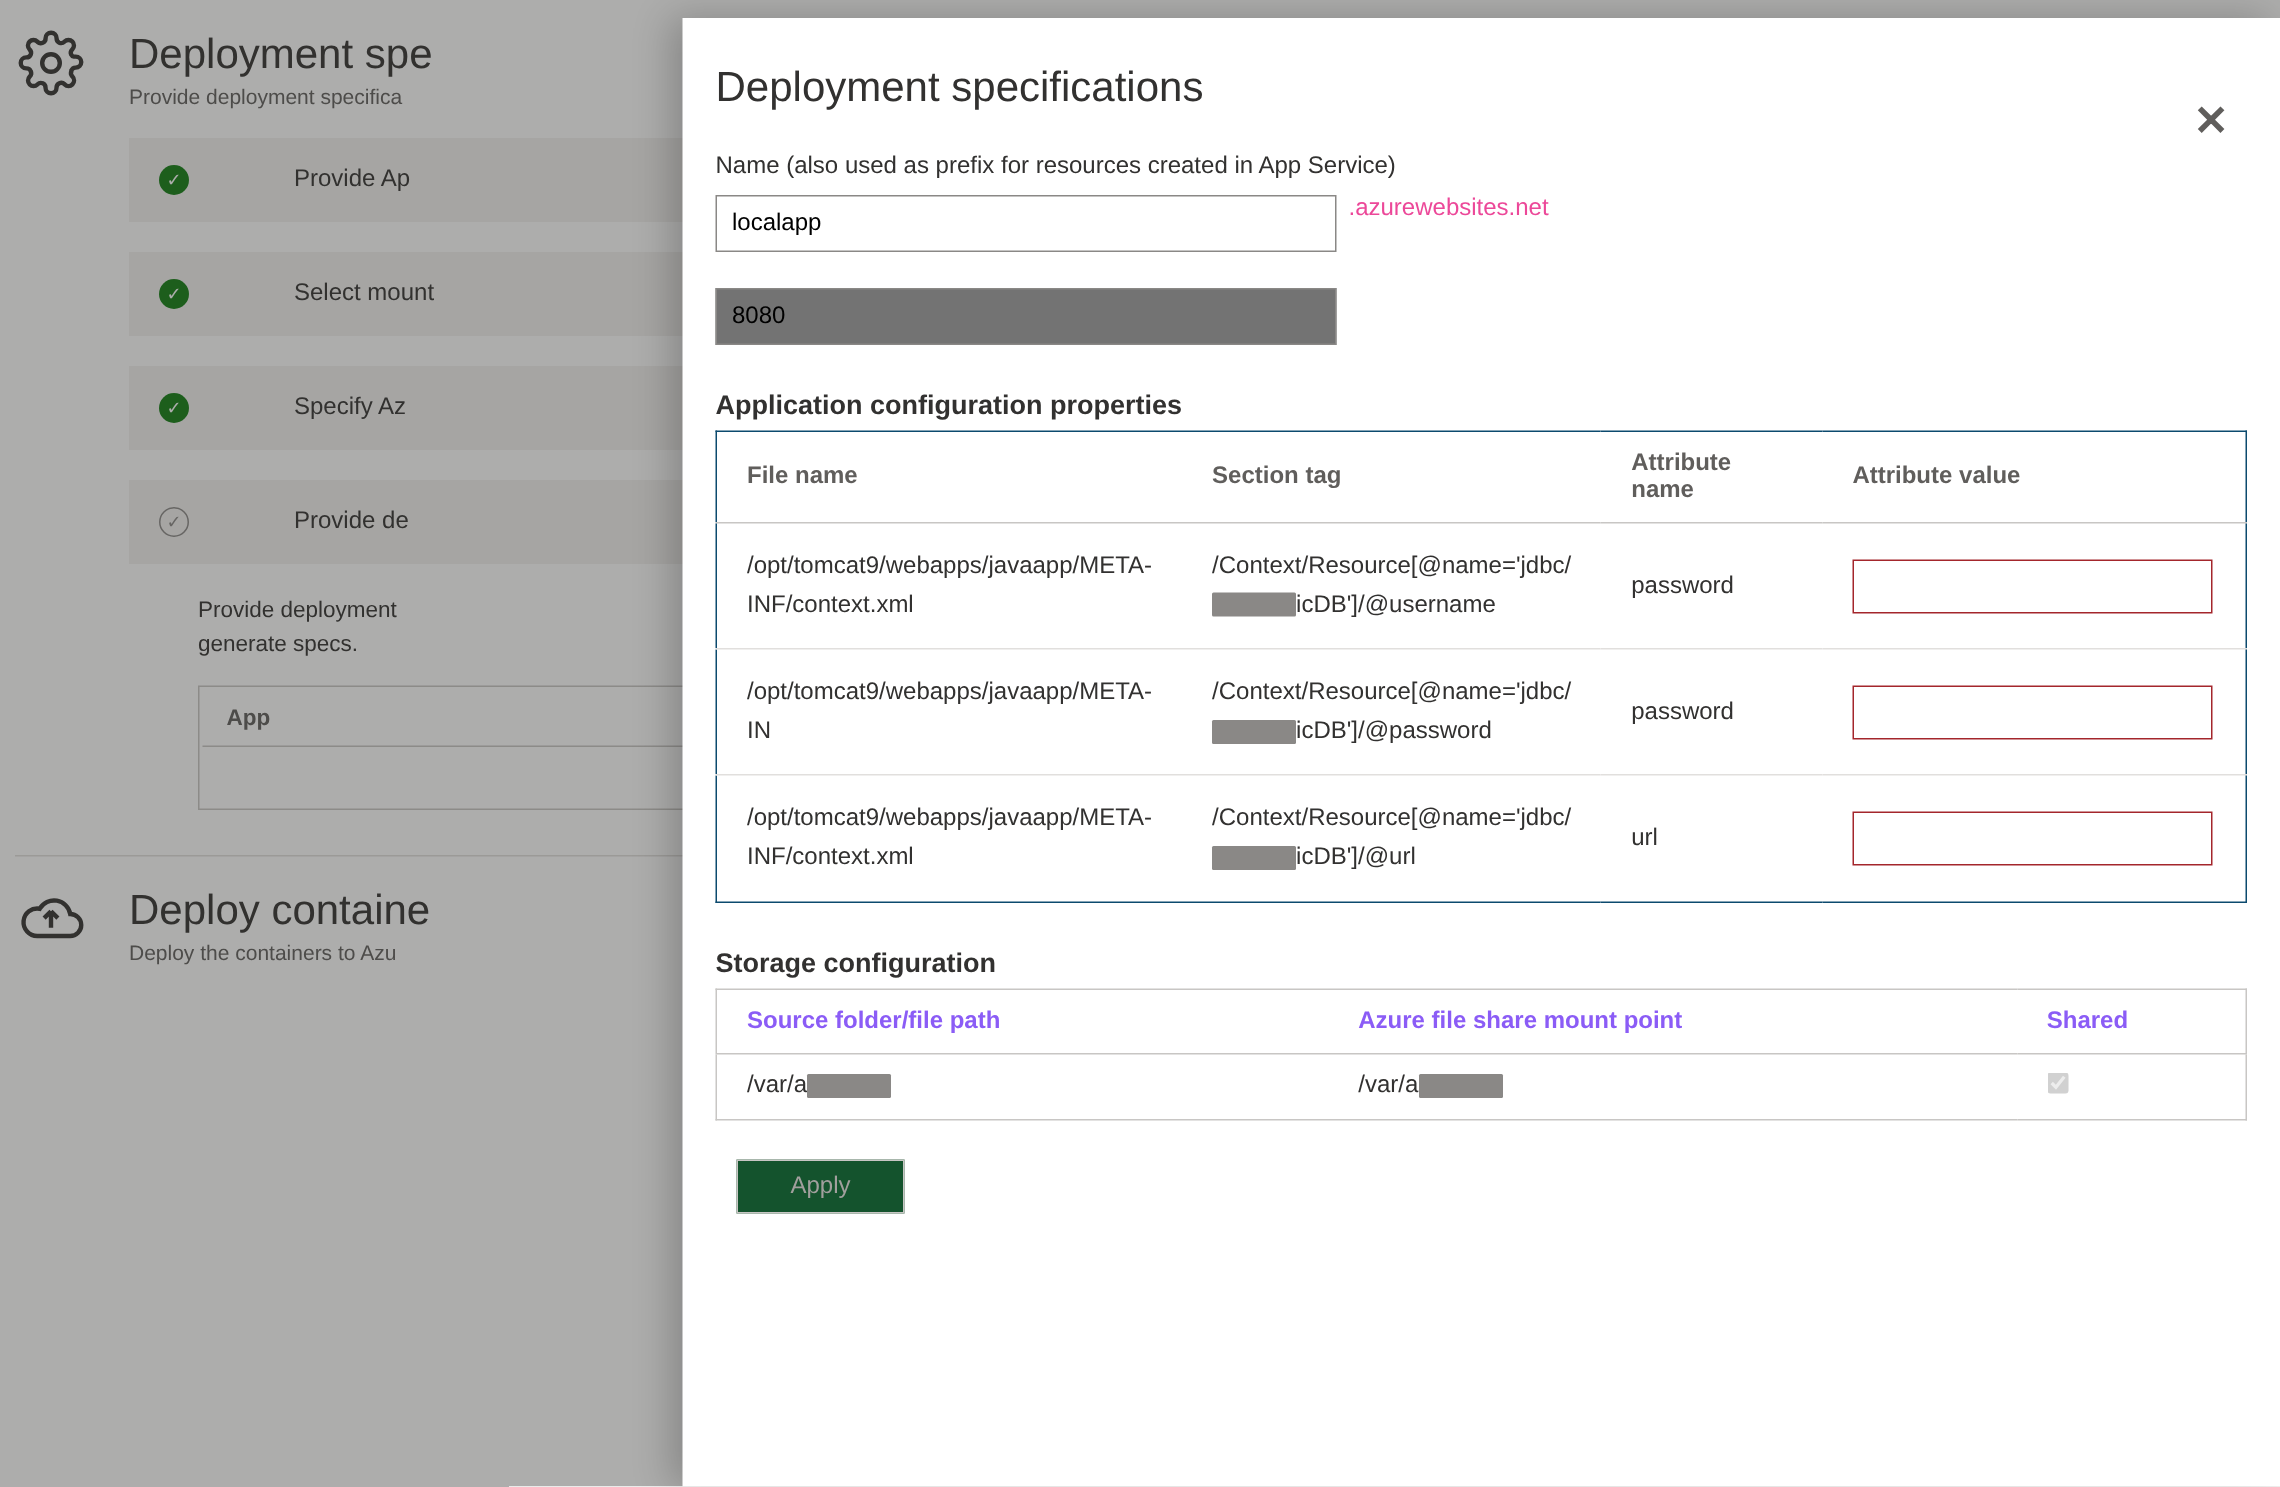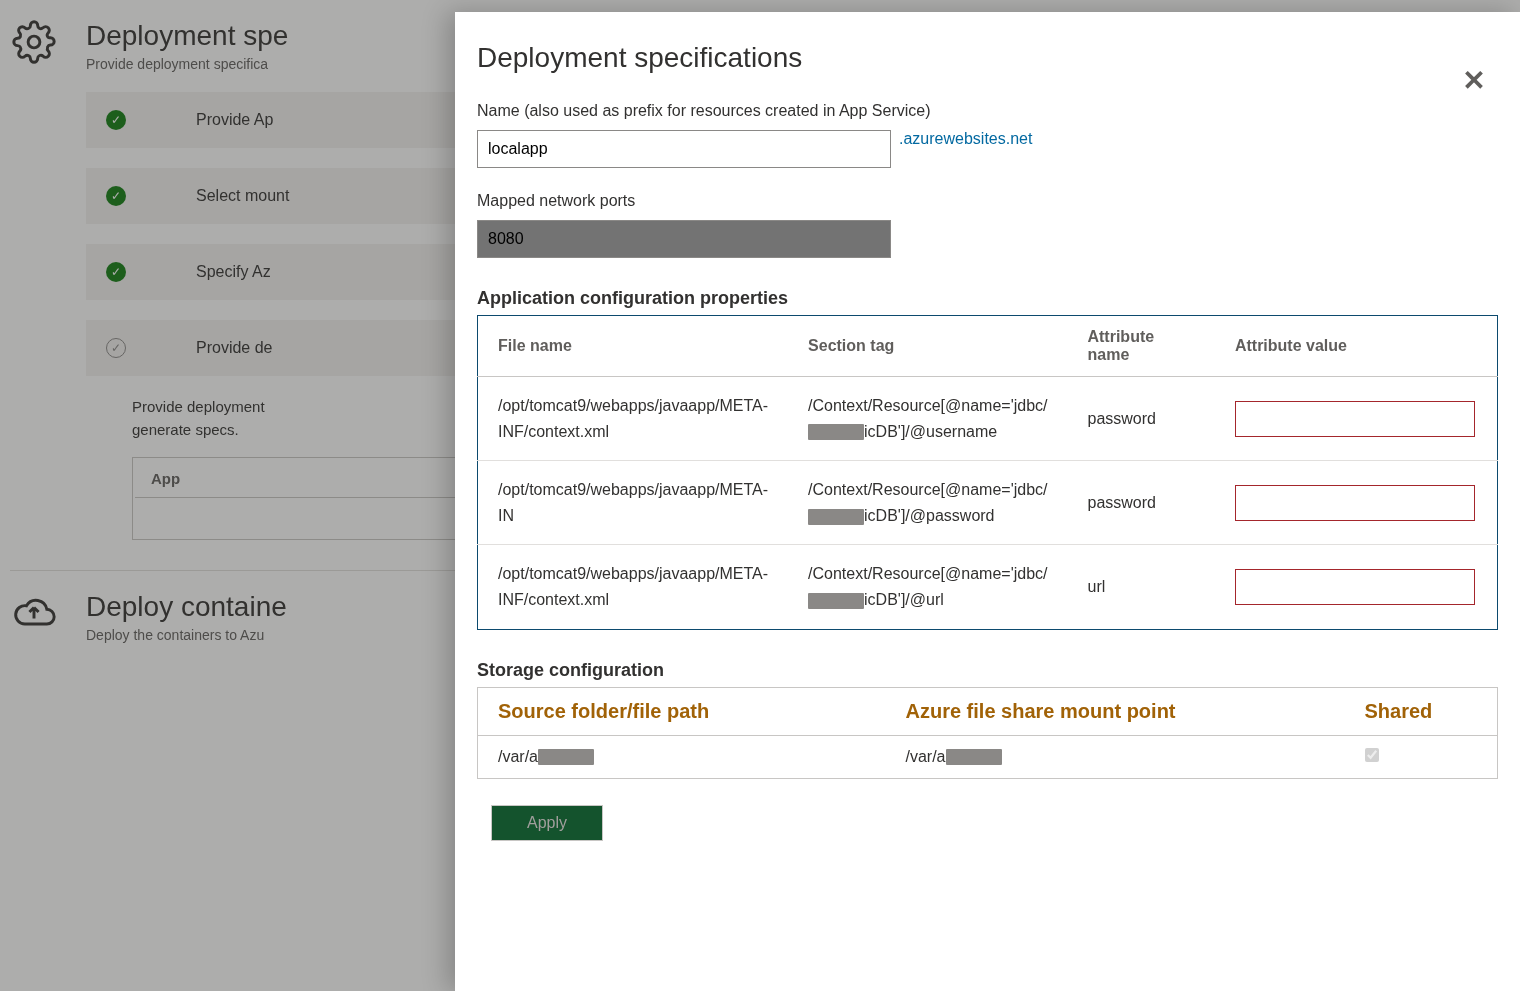--- a/index.html
+++ b/index.html
@@ -107,21 +107,21 @@
     .input-row { display: flex; align-items: flex-start; gap: 8px; margin-bottom: 24px; }
     .text-input {
       width: 414px;
       height: 38px;
       padding: 6px 10px;
       border: 1px solid #8a8886;
       font-size: 16px;
       font-family: inherit;
     }
     .text-input[readonly] { background: #737373; }
-    .suffix { font-size: 16px; color: #0369a1; }
+    .suffix { font-size: 16px; color: #ec4899; }
     
     .section-h { font-size: 18px; font-weight: 700; color: #323130; margin: 30px 0 6px 0; }
     
     .cfg-table {
       width: 100%;
       border: 1px solid #0c4a6e;
       border-collapse: collapse;
       padding-left: 20px;
     }
     .cfg-table th {
@@ -154,21 +154,21 @@
       background: #8a8886;
       color: transparent;
       border-radius: 1px;
       user-select: none;
       vertical-align: middle;
       height: 16px;
       width: 56px;
     }
     
     .storage-table { width: 100%; border: 1px solid #c8c6c4; border-collapse: collapse; }
-    .storage-table th { text-align: left; font-weight: 600; color: #a16207; padding: 12px 20px; font-size: 20px; border-bottom: 1px solid #c8c6c4; }
+    .storage-table th { text-align: left; font-weight: 600; color: #8b5cf6; padding: 12px 20px; font-size: 16px; border-bottom: 1px solid #c8c6c4; }
     .storage-table td { padding: 12px 20px; font-size: 16px; color: #323130; }
     .storage-table input[type="checkbox"] { width: 14px; height: 14px; }
     
     .apply-btn {
       margin-top: 26px;
       margin-left: 14px;
       width: 112px;
       height: 36px;
       border: 1px solid #c8c6c4;
       background: #14532d;
@@ -246,21 +246,20 @@
   <button class="close-btn" aria-label="Close">
     <span>✕</span>
   </button>
 
   <label class="field-label">Name (also used as prefix for resources created in App Service)</label>
   <div class="input-row">
     <input type="text" class="text-input" value="localapp" style="">
     <span class="suffix">.azurewebsites.net</span>
   </div>
 
-  <label class="field-label">Mapped network ports</label>
   <div class="input-row">
     <input type="text" class="text-input" readonly="" value="8080" style="">
   </div>
 
   <div class="section-h">Application configuration properties</div>
   <table class="cfg-table">
     <thead>
       <tr>
         <th style="width:30%">File name</th>
         <th style="width:22%">Section tag</th>

